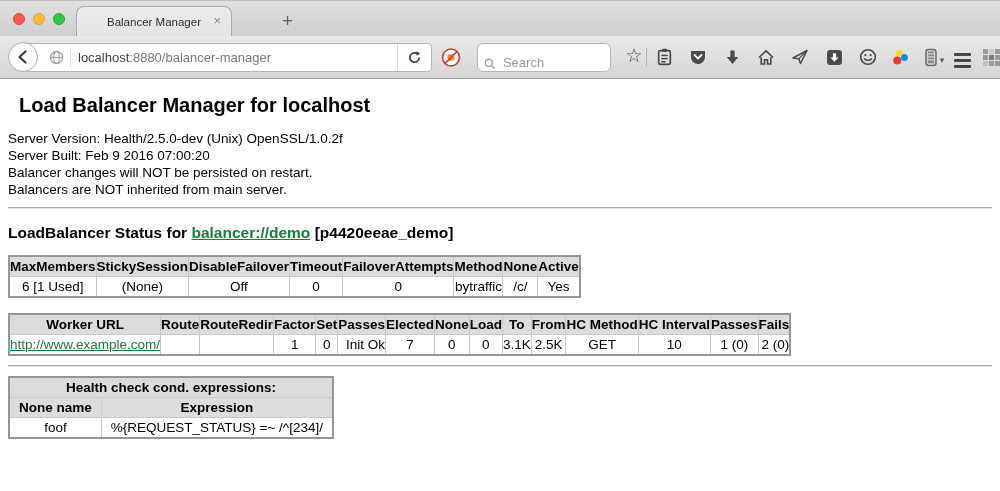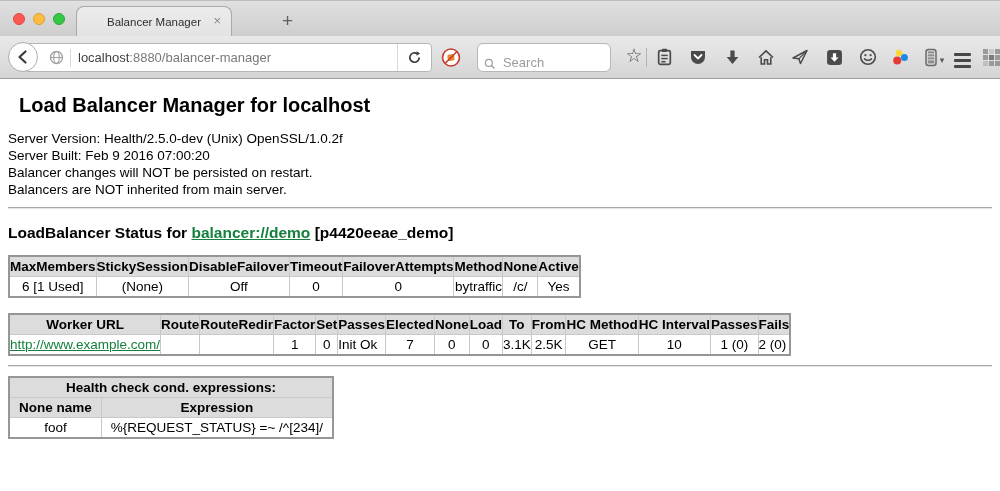--- a/index.html
+++ b/index.html
@@ -82,21 +82,21 @@
   .content { background:#fff; padding:0 8px; color:#000; }
   h1.page-title { font-size:20px; margin:15px 0 13px 11px; font-weight:bold; }
   .info-line { font-size:13.5px; line-height:17px; }
   hr.rule { border:none; height:2px; background:#a8a8a8; border-bottom:1px solid #e4e4e4; margin:9px 0; }
   .h3 { font-size:15.5px; font-weight:bold; margin:15px 0 13px 0; }
   a.plink { color:#15803d; text-decoration:underline; }
   table { border-collapse:collapse; font-size:13.5px; margin:0 0 3px 0; border:2px solid #969696; }
   th, td { border:1px solid #c9c9c9; padding:2px 0; white-space:nowrap; }
   th { background:#dcdcdc; font-weight:bold; text-align:center; }
   td { text-align:center; background:#fff; }
-  td.left { text-align:left; }
+  td.left { text-align:right; }
   .t1 { margin-bottom:15px; }
   .t2 { margin-top:15px; }
   .t3 td, .t3 th { padding:2px 9px; }
   .mt { margin-top:14px; }
 </style>
 </head>
 <body>
 
 <div class="window">
 

